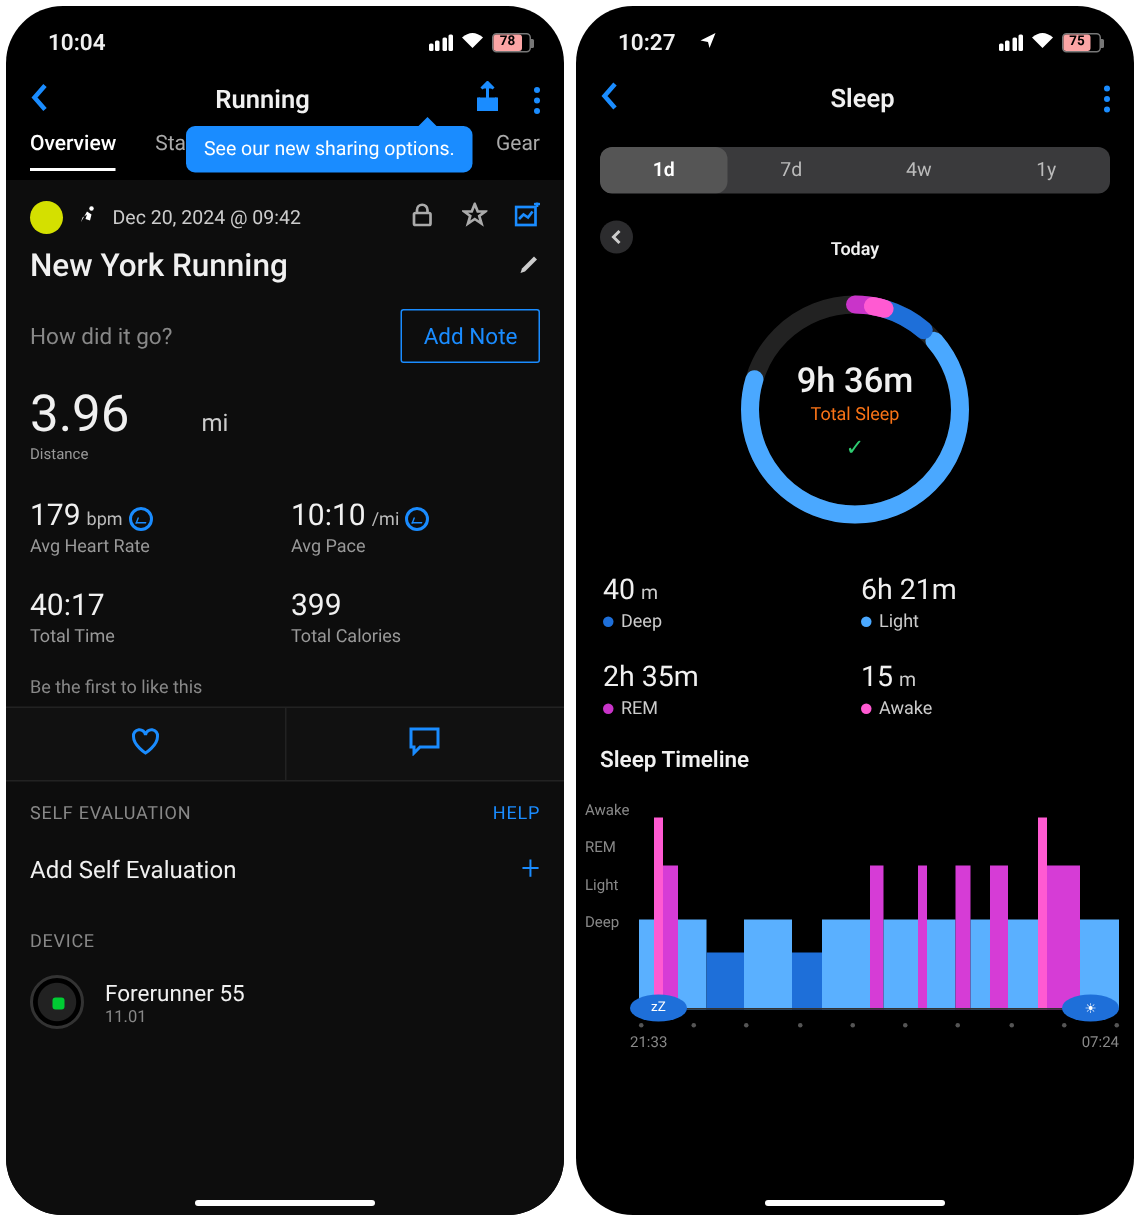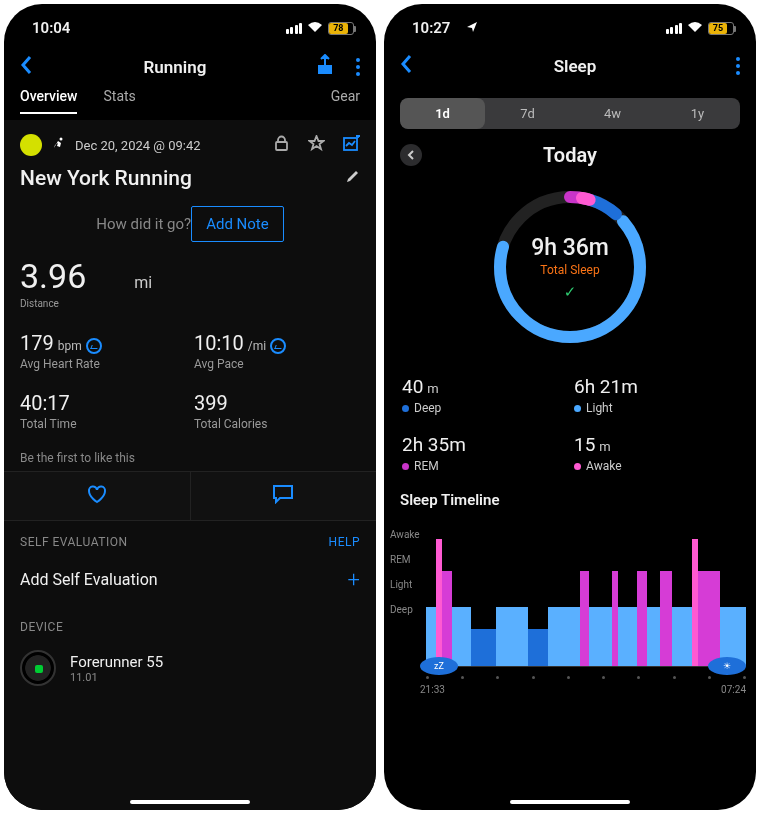--- a/index.html
+++ b/index.html
@@ -36,21 +36,21 @@
   .signal { display: inline-flex; align-items: flex-end; gap: 1.5px; }
   .signal span { width: 3px; background:#fff; border-radius:1px;}
   .signal span:nth-child(1){height:5px;} .signal span:nth-child(2){height:7px;}
   .signal span:nth-child(3){height:9px;} .signal span:nth-child(4){height:11px;}
   .wifi svg { width:16px; height:12px; }
   .battery {
     width: 26px; height: 13px; border:1px solid #777; border-radius:3px;
     position: relative; display:flex; align-items:center;
   }
   .battery::after{content:"";position:absolute;right:-3px;top:3px;width:2px;height:6px;background:#777;border-radius:0 1px 1px 0;}
-  .battery-fill{height:100%; background:#eab308; border-radius:2px; display:flex;align-items:center;justify-content:center;font-size:9px;color:#000;font-weight:700;}
+  .battery-fill{height:100%; background:#fca5a5; border-radius:2px; display:flex;align-items:center;justify-content:center;font-size:9px;color:#000;font-weight:700;}
   .loc-icon svg{width:12px;height:12px;fill:#fff;}
 
   
   .navhdr {
     display:flex; align-items:center; justify-content:space-between;
     padding: 10px 16px 8px;
   }
   .navhdr .title{font-size:17px;font-weight:600;text-align:center;flex:1;}
   .navhdr .back svg{width:14px;height:20px;stroke:#1a8cff;fill:none;stroke-width:3;}
   .navhdr .actions{display:flex;gap:22px;align-items:center;}
@@ -76,21 +76,21 @@
   .run-icon svg{width:13px;height:13px;fill:#fff;}
   .meta-icons{margin-left:auto;display:flex;gap:18px;align-items:center;}
   .meta-icons svg{width:17px;height:17px;fill:none;stroke:#aaa;stroke-width:1.8;}
   .addphoto svg{fill:none;stroke:#1a8cff;}
 
   .activity-title-row{display:flex;align-items:center;padding:4px 16px 12px;gap:8px;}
   .activity-title{font-size:21px;font-weight:500;}
   .pencil{margin-left:auto;}
   .pencil svg{width:15px;height:15px;fill:#ccc;}
 
-  .note-row{display:flex;align-items:center;justify-content:center;padding:4px 16px 14px;}
+  .note-row{display:flex;align-items:center;justify-content:space-between;padding:4px 16px 14px;}
   .note-q{color:#888;font-size:15px;}
   .add-note{border:1px solid #1a8cff;color:#1a8cff;padding:8px 14px;font-size:15px;border-radius:2px;}
 
   .big-stat{padding:0 16px 4px;}
   .big-val{font-size:34px;font-weight:400;}
   .big-unit{font-size:16px;color:#ccc;margin-left:44px;}
   .big-label{font-size:10px;color:#999;margin-top:2px;}
 
   .stat-grid{display:grid;grid-template-columns:1fr 1fr;padding:18px 16px 10px;gap:20px 8px;}
   .stat-val{font-size:20px;}
@@ -119,21 +119,21 @@
   .home-ind{position:absolute;bottom:6px;left:50%;transform:translateX(-50%);width:120px;height:4px;background:#fff;border-radius:2px;}
 
   
   .seg{display:flex;margin:12px 16px 10px;background:#3a3a3c;border-radius:8px;overflow:hidden;}
   .seg > div{flex:1;text-align:center;padding:8px 0;font-size:13px;color:#bbb;}
   .seg > div.active{background:#555;color:#fff;font-weight:600;border-radius:8px;}
 
   .day-row{display:flex;align-items:center;justify-content:center;position:relative;padding:4px 0 8px;}
   .day-back{position:absolute;left:16px;width:22px;height:22px;border-radius:50%;background:#2c2c2e;display:flex;align-items:center;justify-content:center;}
   .day-back svg{width:8px;height:10px;stroke:#ccc;fill:none;stroke-width:2;}
-  .day-label{font-size:20px;font-weight:600;}
+  .day-label{font-size:12px;font-weight:600;margin-top:16px;}
 
   .ring-wrap{display:flex;justify-content:center;padding:12px 0 10px;}
   .ring{position:relative;width:160px;height:160px;}
   .ring svg{transform:rotate(-90deg);}
   .ring-center{position:absolute;inset:0;display:flex;flex-direction:column;align-items:center;justify-content:center;}
   .ring-val{font-size:23px;font-weight:500;}
   .ring-label{font-size:12px;color:#f97316;margin-top:2px;}
   .check{color:#2ecc71;font-size:15px;margin-top:6px;}
 
   .breakdown{display:grid;grid-template-columns:1fr 1fr;gap:18px 8px;padding:18px 18px 10px;}
@@ -194,20 +194,21 @@
           <span></span>
         </span>
     </span>
   </div>
 
   <div class="tabs">
     <span class="tab active">Overview</span>
     <span class="tab">Stats</span>
     <span style="flex:1"></span>
     <span class="tab">Gear</span>
+    <div class="tooltip">See our new sharing options.</div>
   </div>
 
   <div class="scroll">
     <div class="meta-row">
       <span class="avatar"></span>
       <span class="run-icon"><svg viewBox="0 0 13 13">
             <circle cx="9" cy="2" r="1.5"></circle>
             <path d="M6 4l3 2-1 4-3-1 1-3-3 2-1 3"></path>
           </svg></span>
       <span>Dec 20, 2024 @ 09:42</span>

